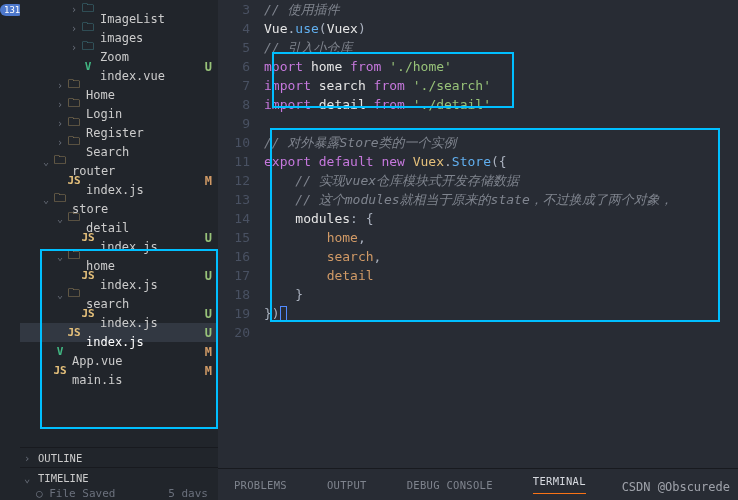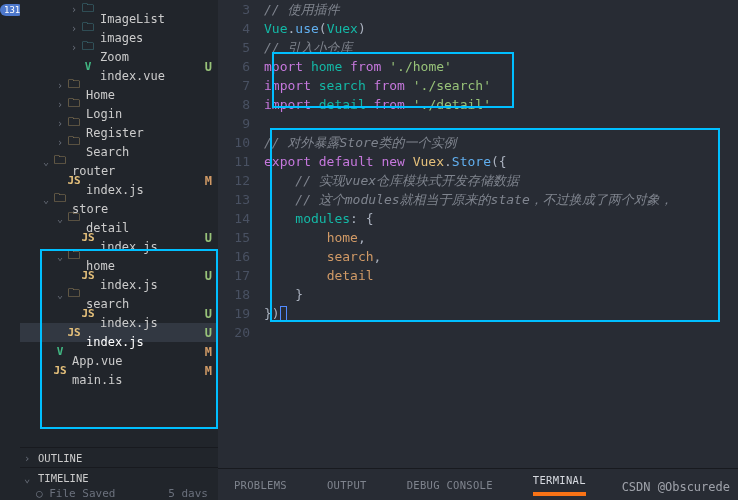--- a/index.html
+++ b/index.html
@@ -76,21 +76,21 @@
   width: 46px;
   text-align: right;
   color: #495162;
   padding-right: 14px;
   line-height: 19px;
 }
 .code { flex: 1; line-height: 19px; white-space: pre; }
 .cm { color: #7f848e; font-style: italic; }
 .kw { color: #c678dd; }
 .fn { color: #61afef; }
-.id { color: #14b8a6; }
+.id { color: #e5e5e5; }
 .str { color: #98c379; }
 .cls { color: #e5c07b; }
 .pu { color: #abb2bf; }
 .prop { color: #d19a66; }
 
 .highlight-box-2 {
   position: absolute;
   border: 2px solid #00bfff;
   left: 54px; top: 52px;
   width: 242px; height: 56px;
@@ -114,21 +114,21 @@
 .panel-tabs {
   display: flex; align-items: center;
   height: 32px;
   padding-left: 16px;
   gap: 40px;
   border-top: 1px solid #181a1f;
   font-size: 10.5px;
   color: #7f848e;
 }
 .panel-tabs .tab { cursor:pointer; letter-spacing: 0.3px; }
-.panel-tabs .tab.active { color: #d7dae0; border-bottom: 4px solid #f97316; padding-bottom: 6px; }
+.panel-tabs .tab.active { color: #d7dae0; border-bottom: 1px solid #f97316; padding-bottom: 6px; }
 
 .watermark {
   position: absolute;
   right: 8px; bottom: 6px;
   color: #c6c9d1; opacity: 0.75;
   font-size: 12px;
 }
 </style>
 </head>
 <body>

